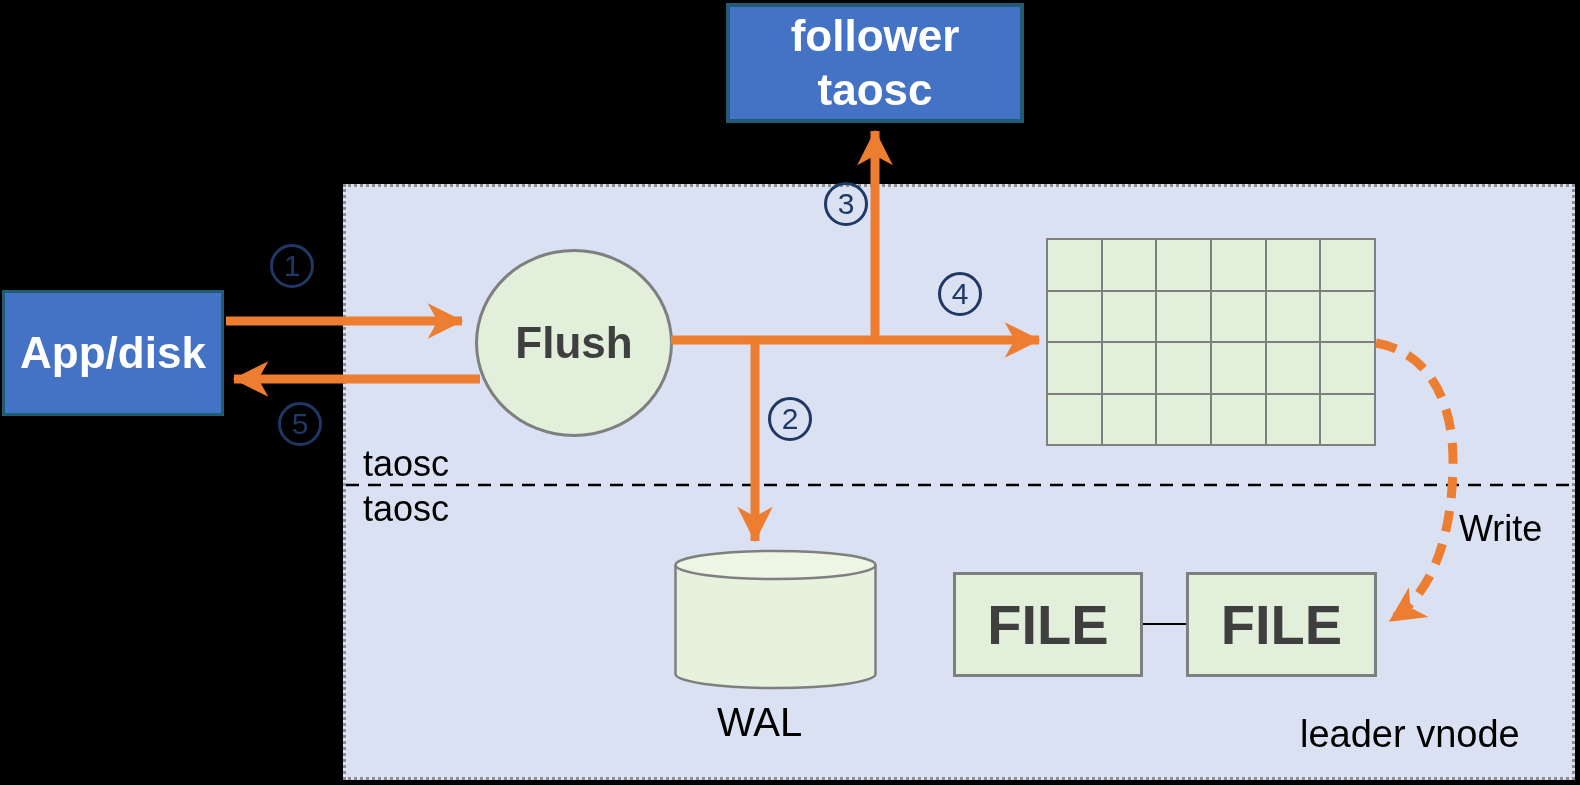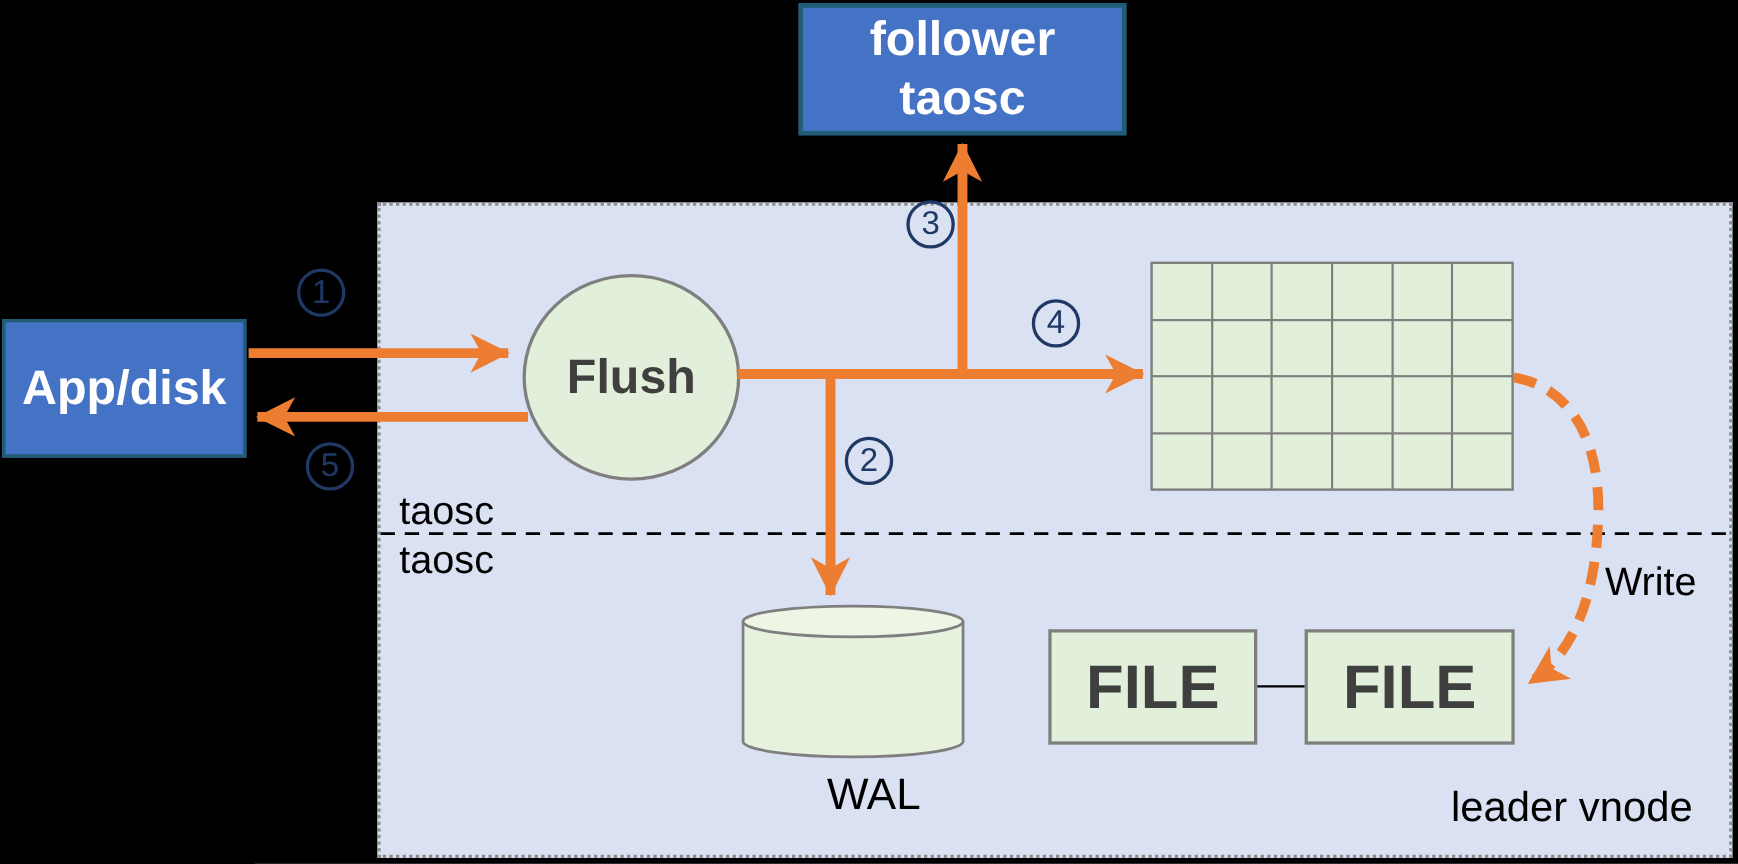--- a/index.html
+++ b/index.html
@@ -60,23 +60,23 @@
   .arrows{position:absolute;left:0;top:0;z-index:3;pointer-events:none;}
   .oline{stroke:var(--arrow-orange);stroke-width:9;fill:none;}
   .oline.dashed{stroke-dasharray:21 13;}
   #ah path{fill:var(--arrow-orange);}
   .divider{stroke:#000;stroke-width:2.5;stroke-dasharray:13 9;fill:none;}
   .connector{stroke:#000;stroke-width:2;fill:none;}
   
   .lbl{position:absolute;color:#000;z-index:4;white-space:nowrap;line-height:1;}
   .lbl-memory{left:363px;top:446px;font-size:36px;}
   .lbl-disk{left:363px;top:491px;font-size:36px;}
-  .lbl-wal{left:717px;top:702px;width:120px;text-align:right;font-size:40px;}
+  .lbl-wal{left:717px;top:702px;width:120px;text-align:left;font-size:40px;}
   .lbl-flush{left:1459px;top:511px;font-size:36px;}
-  .lbl-leader{left:1300px;top:715px;width:258px;text-align:center;font-size:38px;}
+  .lbl-leader{left:1300px;top:715px;width:258px;text-align:left;font-size:38px;}
   
   .step{
     position:absolute;width:38px;height:38px;border:3px solid var(--step-navy);
     border-radius:50%;color:var(--step-navy);display:flex;align-items:center;justify-content:center;
     font-size:30px;z-index:4;background:transparent;
   }
   .step-1{left:270px;top:244px;}
   .step-2{left:768px;top:397px;}
   .step-3{left:824px;top:182px;}
   .step-4{left:938px;top:272px;}

